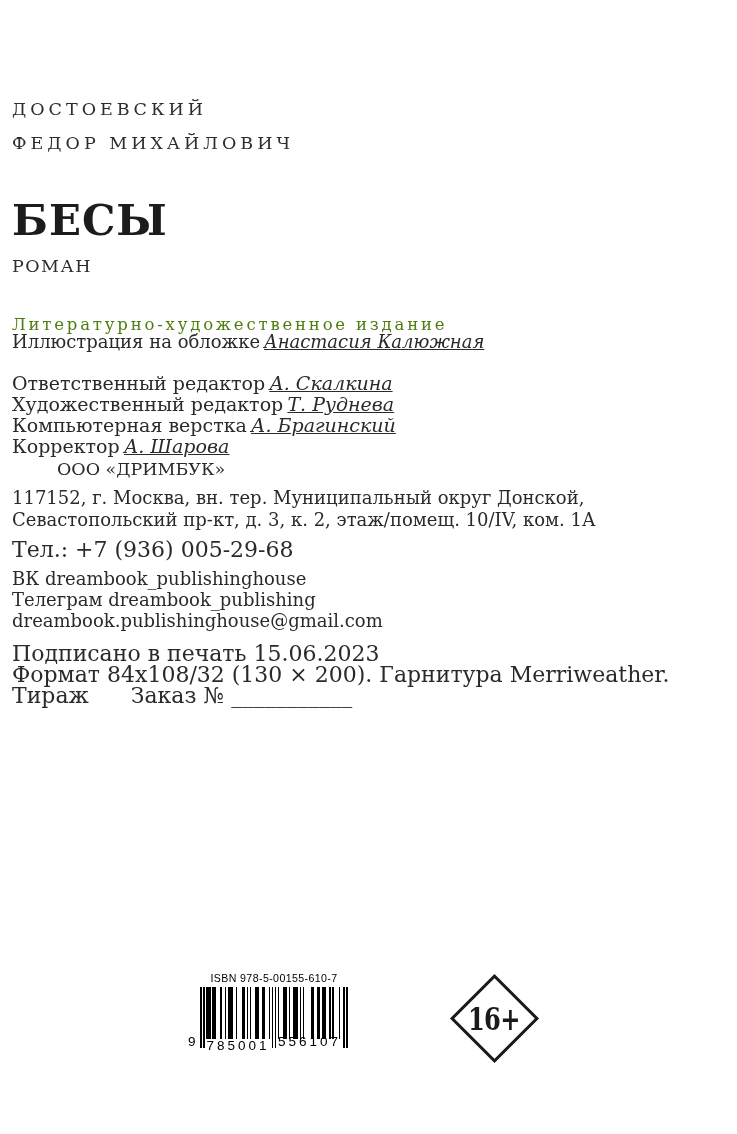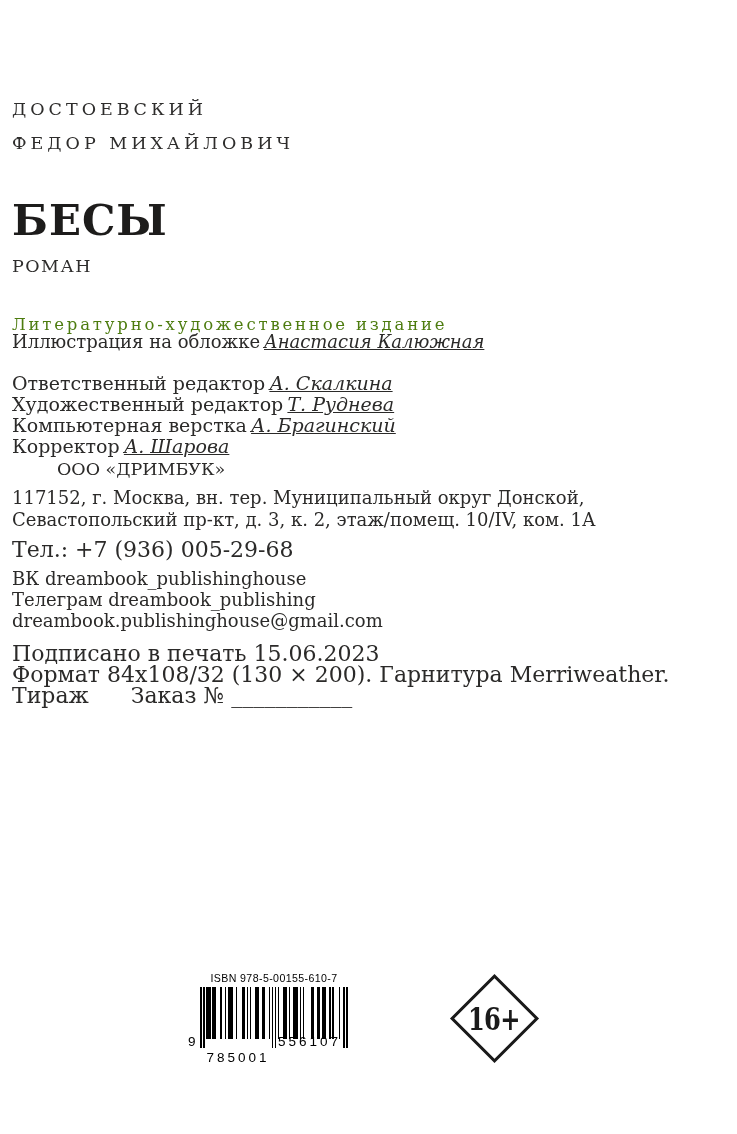--- a/index.html
+++ b/index.html
@@ -25,21 +25,21 @@
   .contacts-block{font-size:18px;line-height:20.8px;}
   .print-block{font-size:22px;line-height:20.8px;}
   .pre{white-space:pre;}
   
   .barcode{position:absolute;left:188px;top:971px;width:162px;}
   .barcode-label{margin-left:12px;width:148px;text-align:center;font-family:"Liberation Sans",sans-serif;font-size:10.6px;letter-spacing:0.4px;color:#000;line-height:14px;margin-bottom:2px;}
   .barcode-bars{margin-left:12px;width:148px;height:61px;position:relative;}
   .barcode-bars svg{display:block;shape-rendering:crispEdges;}
   .barcode-digits{position:absolute;left:0;top:63px;width:162px;height:16px;font-family:"Liberation Sans",sans-serif;font-size:13.5px;color:#000;}
   .bd-first{position:absolute;left:0;top:0;}
-  .bd-left{position:absolute;left:17px;top:16px;width:66px;text-align:center;letter-spacing:3px;}
+  .bd-left{position:absolute;left:17px;top:4px;width:66px;text-align:center;letter-spacing:3px;}
   .bd-right{position:absolute;left:90px;top:0;width:66px;letter-spacing:3px;}
   
   .age-badge{position:absolute;left:452px;top:976px;width:85px;height:85px;display:flex;align-items:center;justify-content:center;}
   .age-diamond{width:57px;height:57px;border:3.6px solid #1a1a1a;transform:rotate(45deg);display:flex;align-items:center;justify-content:center;background:#fff;}
   .age-text{transform:rotate(-45deg) scaleX(0.78);font-family:"DejaVu Serif",serif;font-size:31px;font-weight:600;color:#1a1a1a;letter-spacing:-1px;white-space:nowrap;}
 </style>
 </head>
 <body>
 
 <div class="page">

